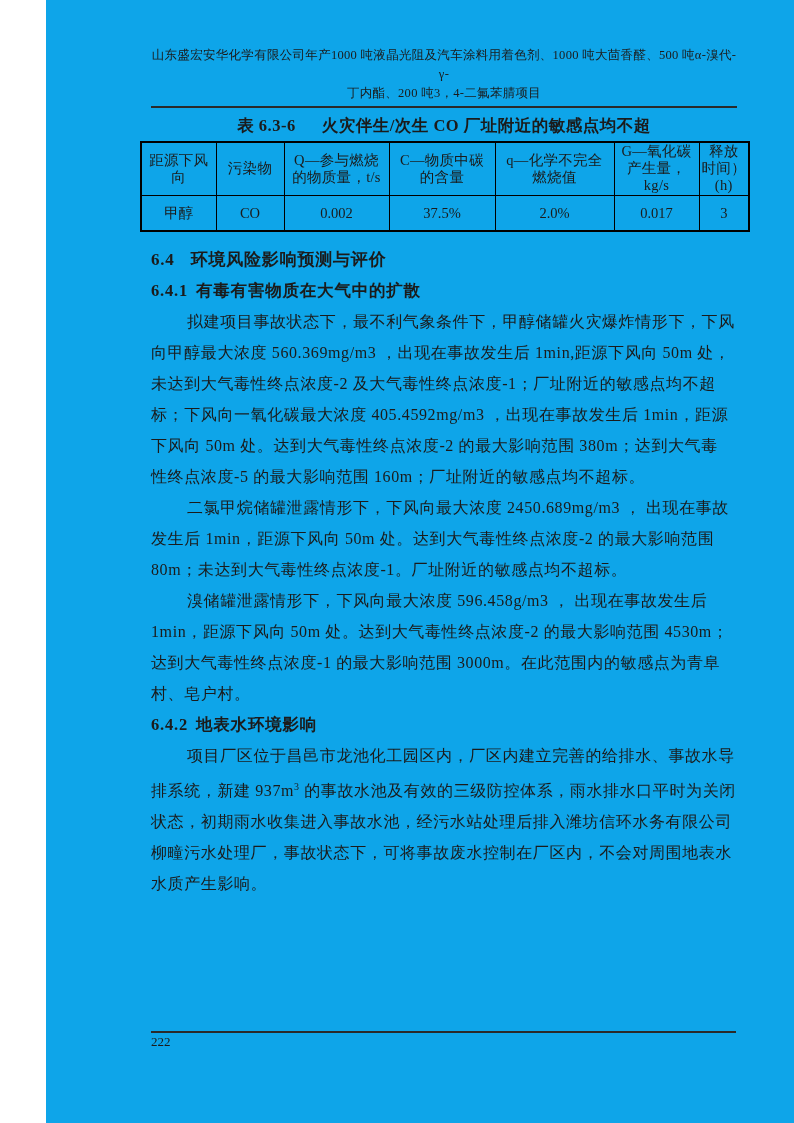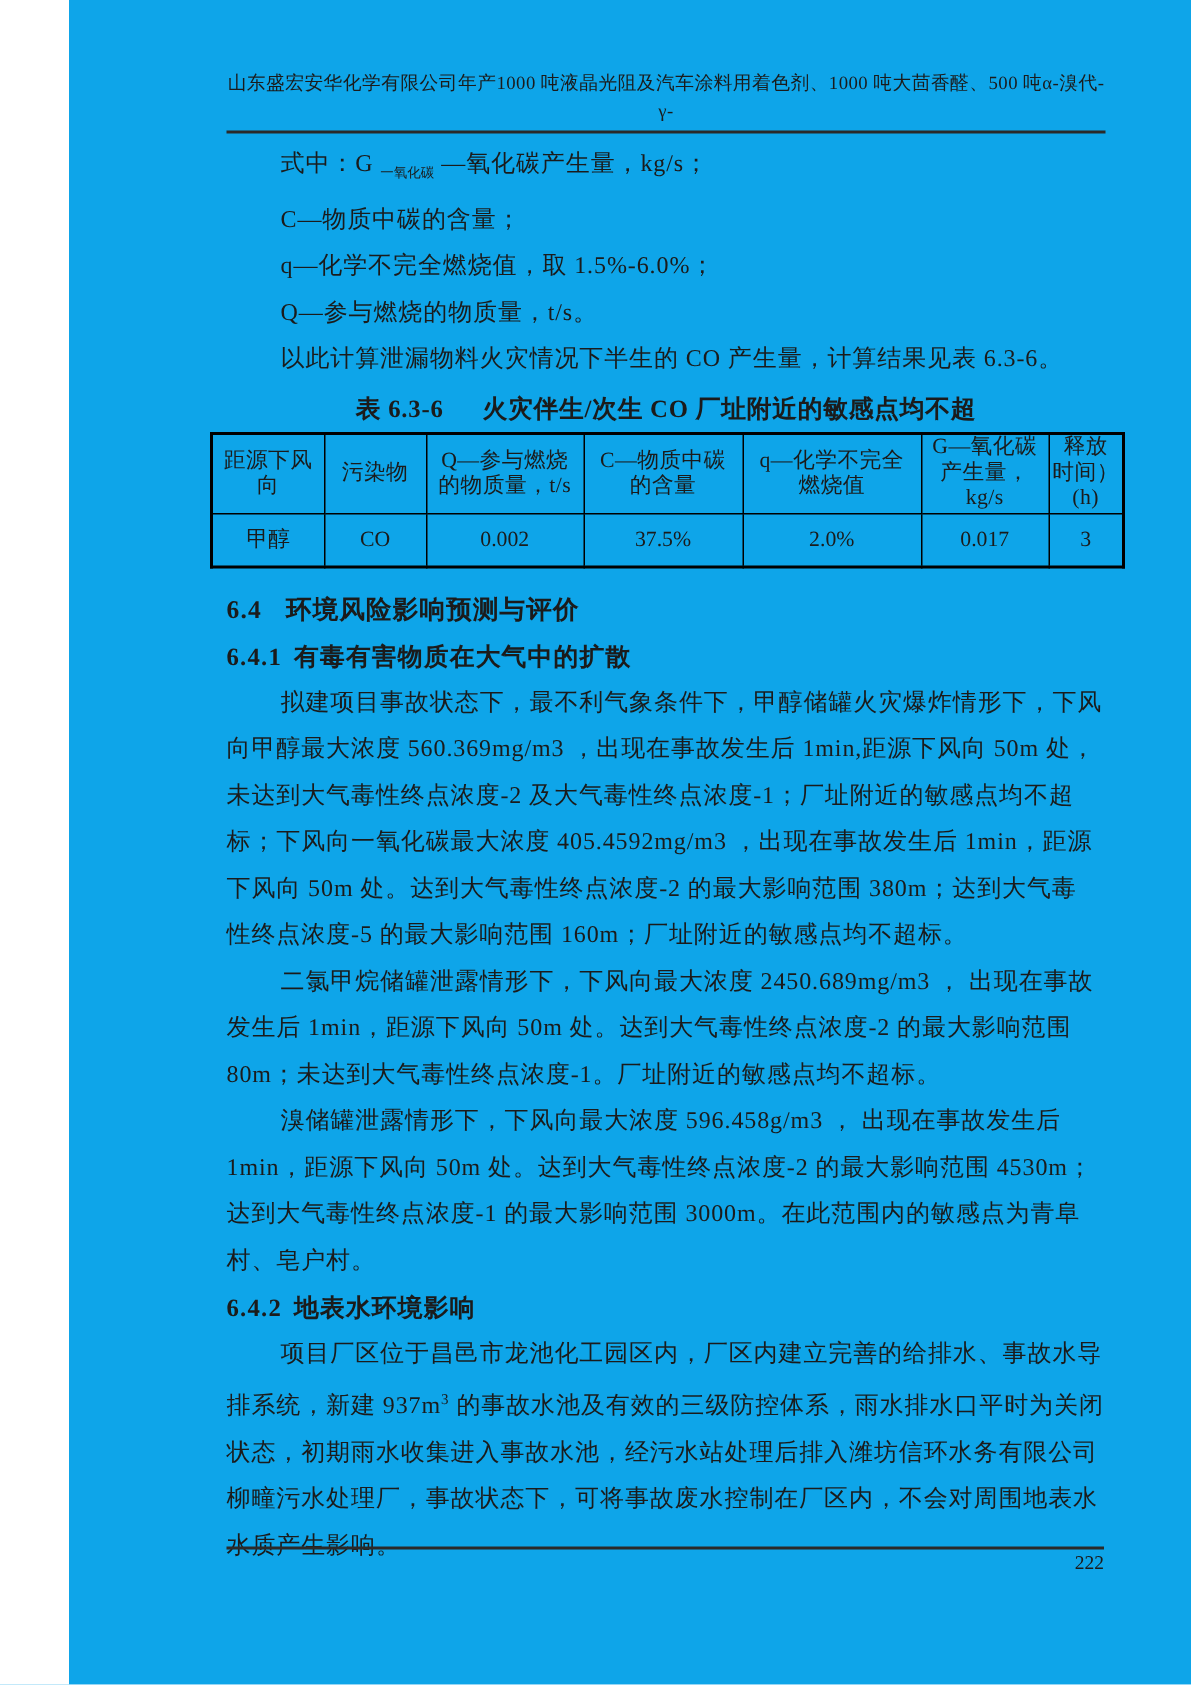--- a/index.html
+++ b/index.html
@@ -25,39 +25,33 @@
   table.data-table td { font-size: 14.5px; height: 36px; line-height: 20px; }
 
   .h1 { margin-top: 13px; font-size: 17px; font-weight: bold; line-height: 30px; letter-spacing: 0.8px; }
   .h1 .sec-num { margin-right: 16px; }
   .h2 { font-size: 16.5px; font-weight: bold; line-height: 31px; letter-spacing: 0.8px; }
   .h2 .sec-num { margin-right: 8px; }
 
   .para { }
   .footer { position: absolute; left: 105px; width: 585px; top: 1031px; }
   .footer-rule { border-top: 2px solid #2a2a2a; }
-  .page-number { text-align: right; font-size: 13px; line-height: 16px; padding-top: 1px; }
+  .page-number { text-align: left; font-size: 13px; line-height: 16px; padding-top: 1px; }
 </style>
 </head>
 <body>
 
 <div class="page">
   <div class="content">
 
     <div class="doc-header">
       <div>山东盛宏安华化学有限公司年产1000 吨液晶光阻及汽车涂料用着色剂、1000 吨大茴香醛、500 吨α-溴代-γ-</div>
+      <div>丁内酯、200 吨3，4-二氟苯腈项目</div>
     </div>
 
-    <div class="formula-block">
-      <div class="line indent"><span>式中：G </span><span class="sub-script">一氧化碳</span><span> —氧化碳产生量，kg/s；</span></div>
-      <div class="line indent">C—物质中碳的含量；</div>
-      <div class="line indent">q—化学不完全燃烧值，取 1.5%-6.0%；</div>
-      <div class="line indent">Q—参与燃烧的物质量，t/s。</div>
-      <div class="line indent">以此计算泄漏物料火灾情况下半生的 CO 产生量，计算结果见表 6.3-6。</div>
-    </div>
 
     <div class="table-title">
       <span class="tbl-label">表 6.3-6</span><span>火灾伴生/次生 CO 厂址附近的敏感点均不超</span>
     </div>
 
     <table class="data-table">
       <colgroup>
         <col style="width:75px">
           <col style="width:68px">
           <col style="width:105px">

